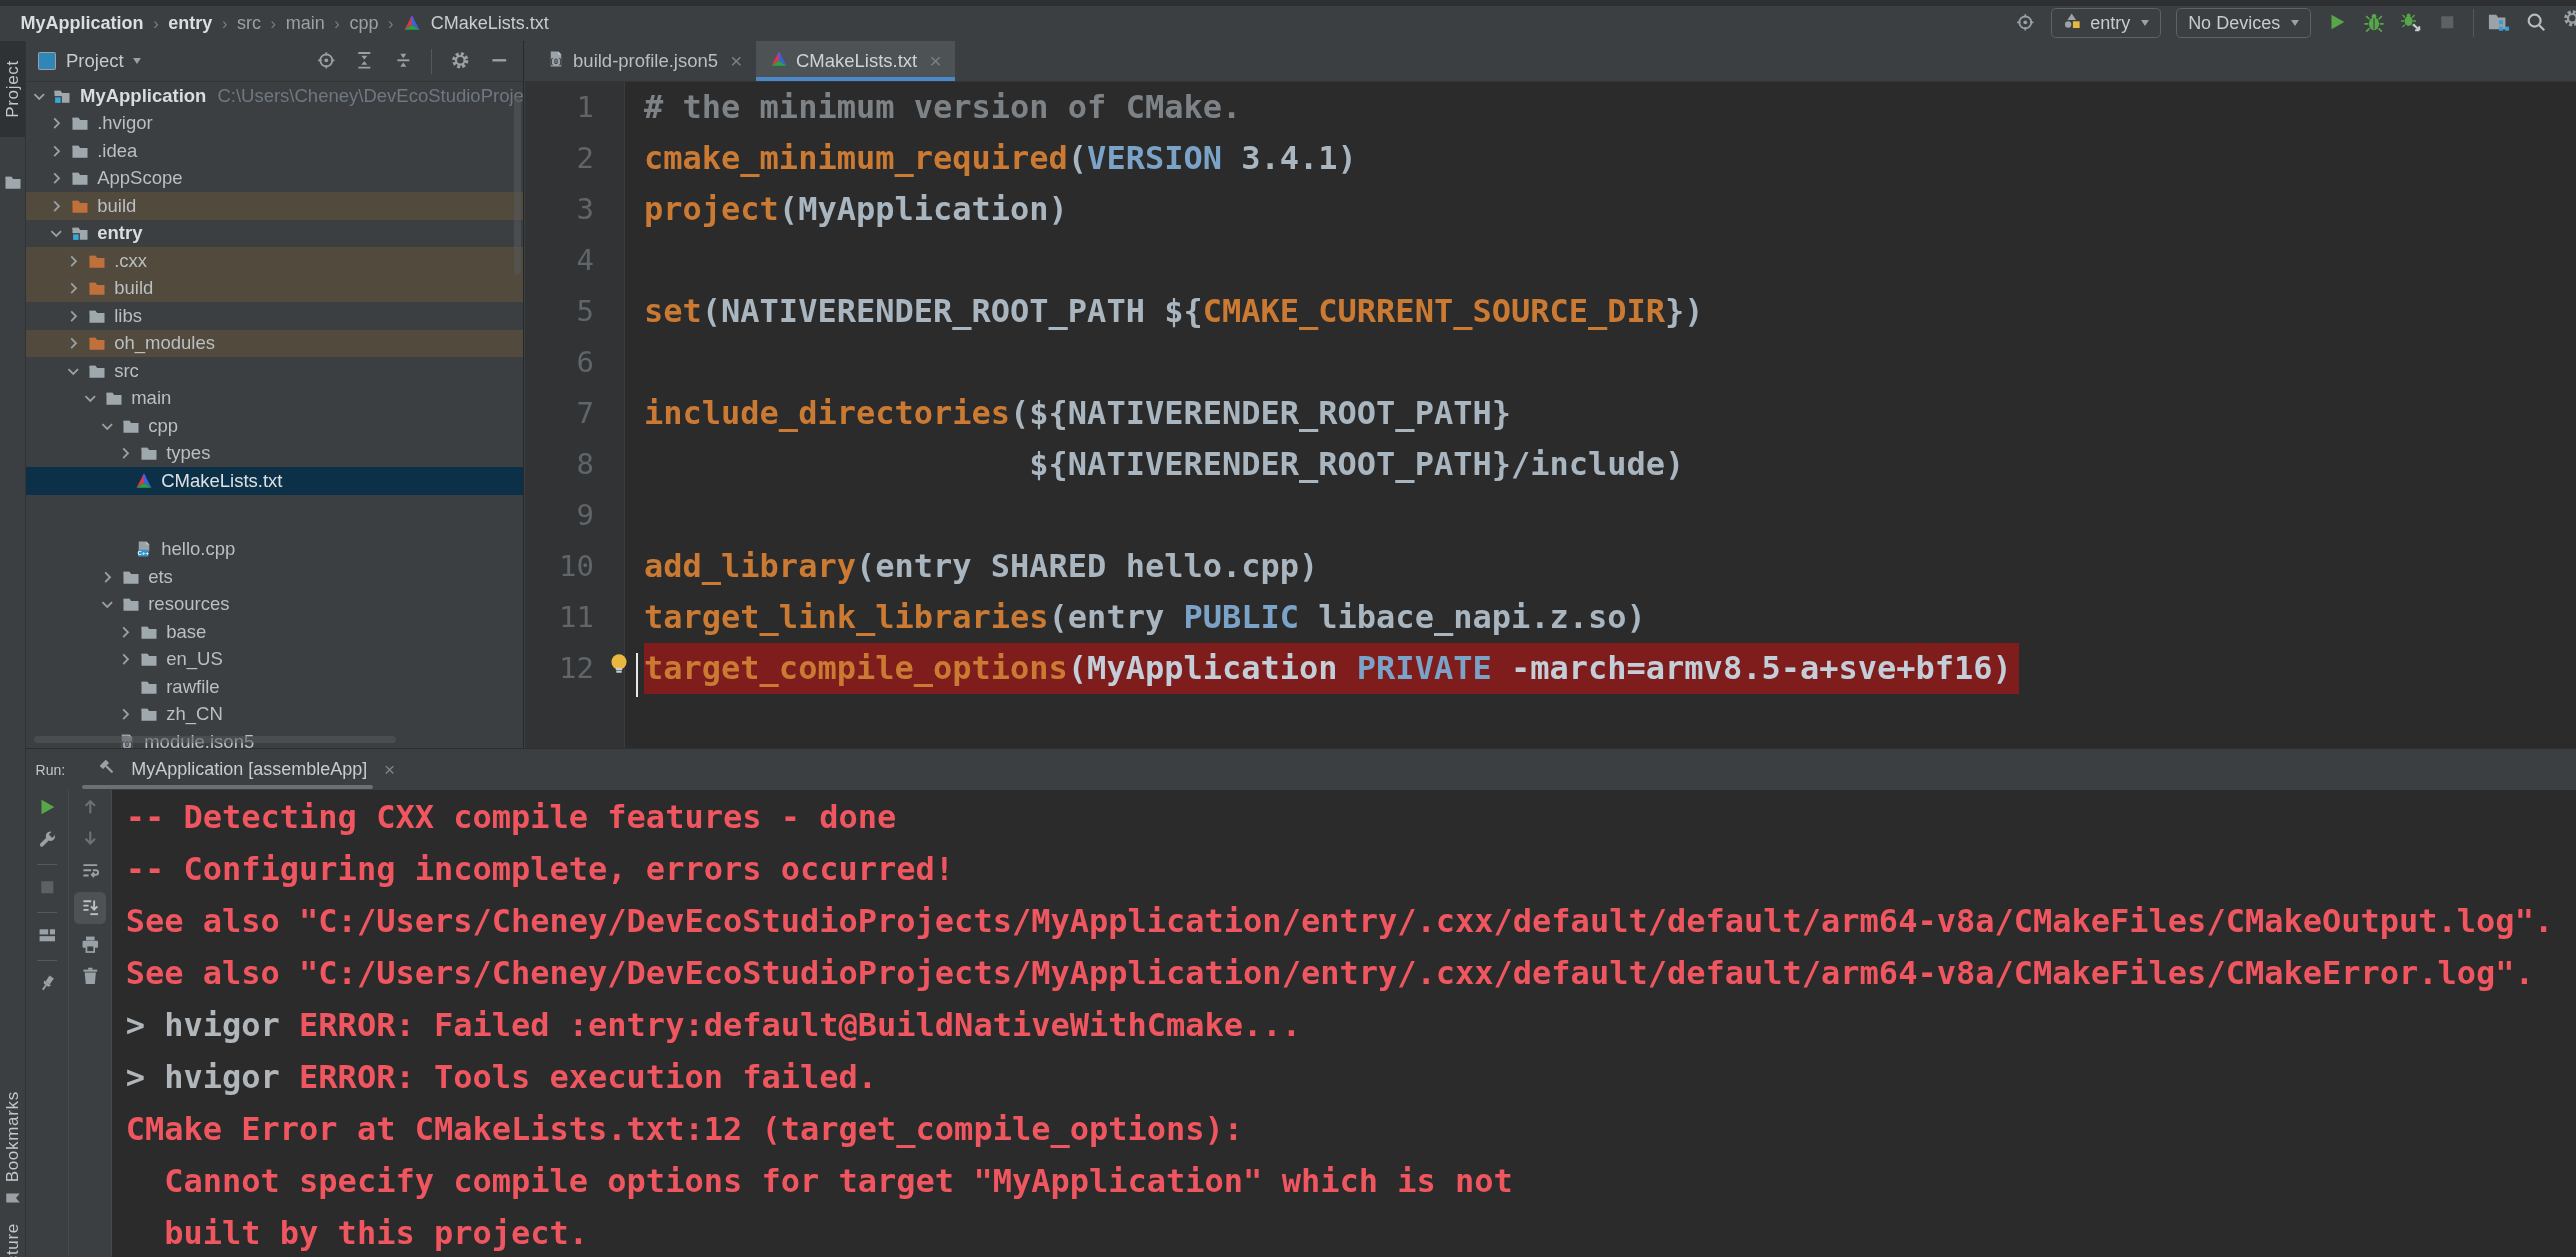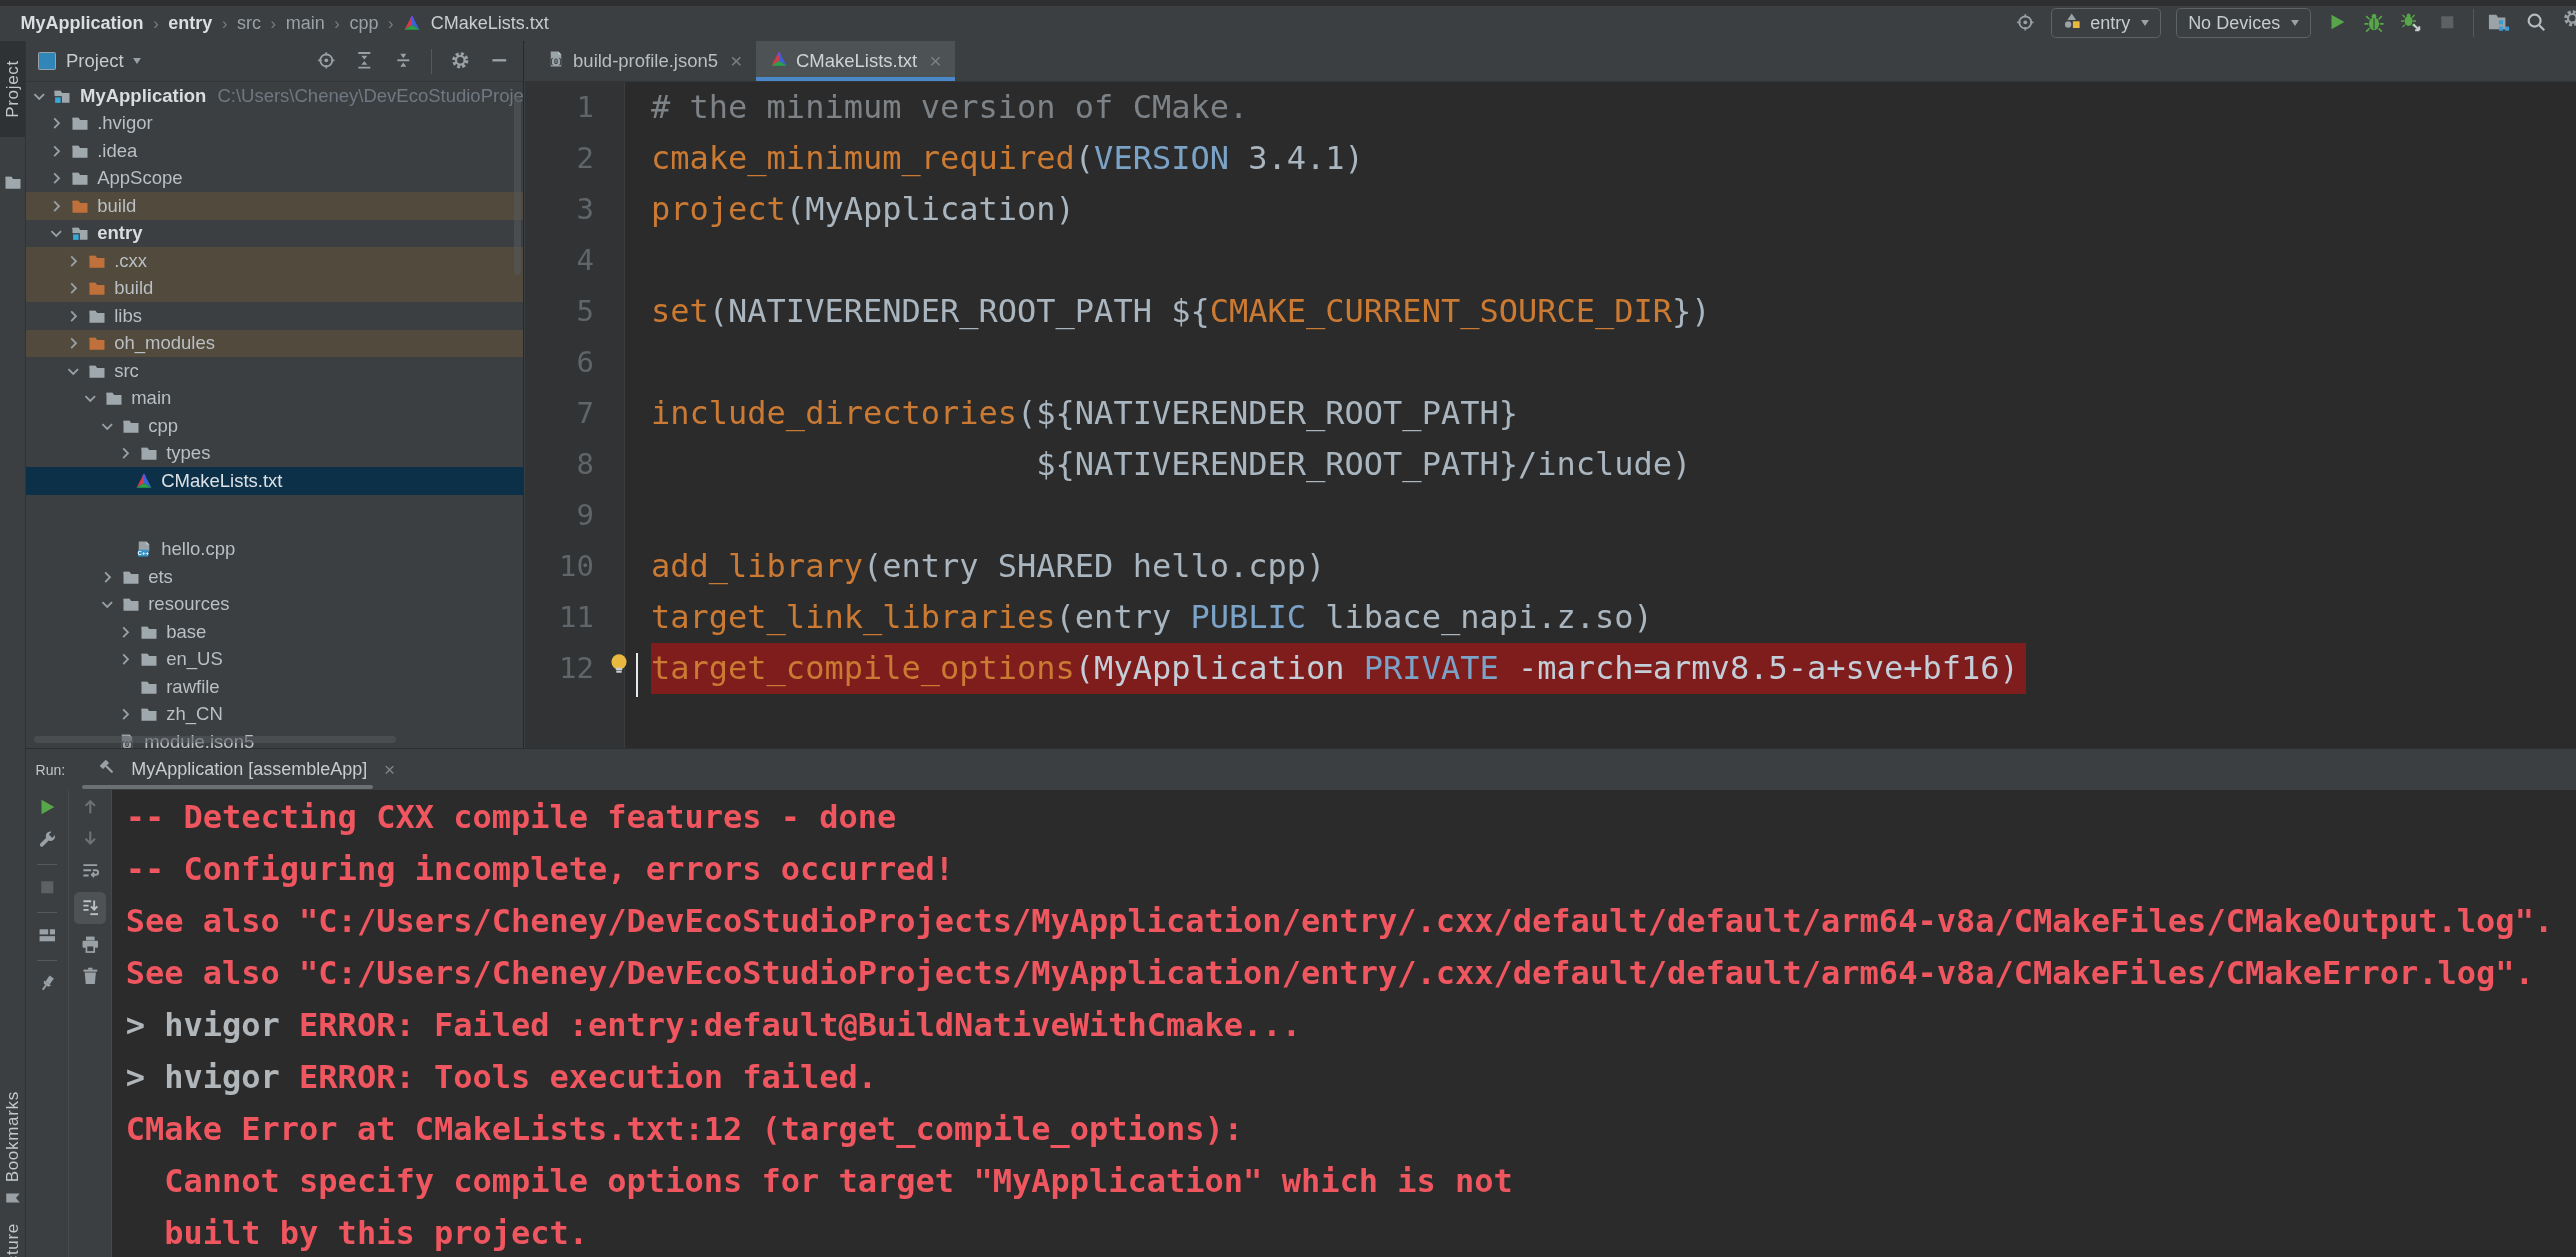--- a/index.html
+++ b/index.html
@@ -64,21 +64,21 @@
   
   .editor-pane { position:absolute; left:525px; top:41px; width:2051px; height:707px; background:#2b2b2b; overflow:hidden; }
   .tabbar { height:41px; background:#3c3f41; display:flex; align-items:stretch; padding-left:8.2px; border-bottom:0.7px solid #323537; }
   .etab { display:flex; align-items:center; gap:8.2px; padding:0 13.7px; font-size:18.5px; color:#b9bec1; position:relative; }
   .etab .close { color:#7b8084; font-size:20.6px; margin-left:4.1px; }
   .etab.active { background:#4d5254; color:#ced3d5; }
   .etab.active::after { content:""; position:absolute; left:0; right:0; bottom:0; height:4.1px; background:#4A88C7; }
   .gutter-bg { position:absolute; left:0; top:41px; width:100px; height:666px; background:#313335; border-right:0.7px solid #3a3d3f; }
   #gutter { position:absolute; left:0; top:41px; width:69px; }
   .ln { height:51px; line-height:51px; text-align:right; font-family:"DejaVu Sans Mono", monospace; font-size:29px; color:#5f6568; }
-  #code { position:absolute; left:126px; top:41px; }
+  #code { position:absolute; left:119px; top:41px;font-weight:bold; }
   .cl { height:51px; line-height:51px; white-space:pre; font-family:"DejaVu Sans Mono", monospace; font-size:32px; color:#a9b5bf; }
   .cl .wrap { display:inline-block; height:100%; }
   .cl.sel .wrap { background:#7f1d1d; padding-right:7px; }
   .seg-fn { color:#cb7a33; }
   .seg-kw { color:#7ba3c8; }
   .seg-cmt { color:#7d8287; }
   .seg-txt { color:#a9b5bf; }
   .cl.sel .seg-txt { color:#c3ced8; }
   .caret { position:absolute; left:111px; top:612px; width:2.1px; height:44px; background:#e6eaec; }
   .bulb { position:absolute; left:81px; top:610px; }

